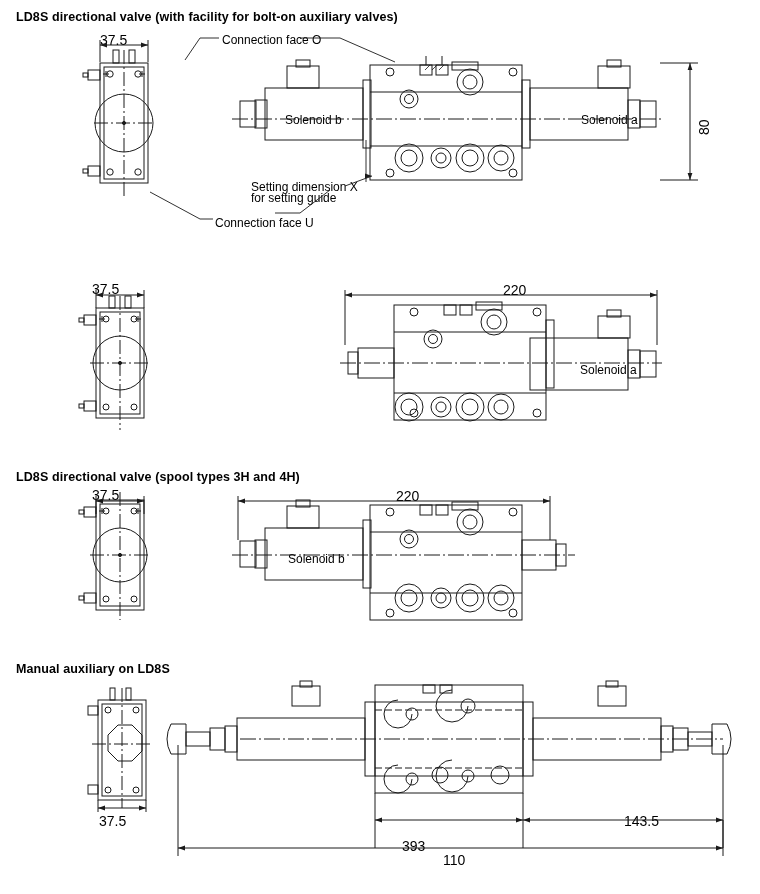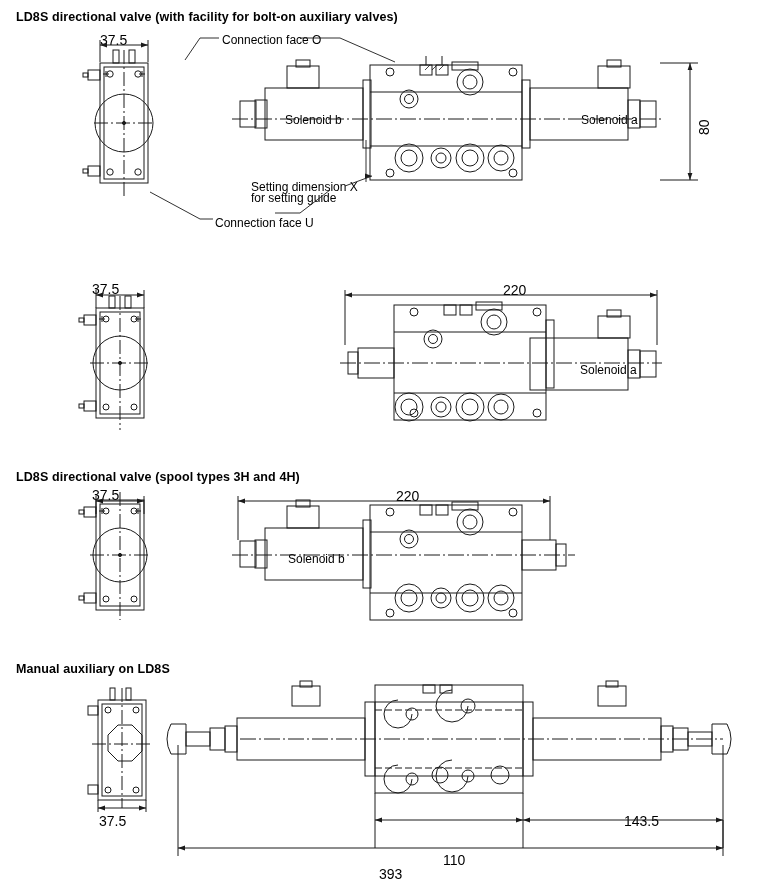--- a/index.html
+++ b/index.html
@@ -77,21 +77,21 @@
 
   <div class="section-title" style="left:16px; top:470px;">LD8S directional valve (spool types 3H and 4H)</div>
   <div class="dim" style="left:92px; top:487px;">37.5</div>
   <div class="dim" style="left:396px; top:488px;">220</div>
   <div class="label" style="left:288px; top:552px;">Solenoid b</div>
 
   <div class="section-title" style="left:16px; top:662px;">Manual auxiliary on LD8S</div>
   <div class="dim" style="left:99px; top:813px;">37.5</div>
   <div class="dim" style="left:443px; top:852px;">110</div>
   <div class="dim" style="left:586px; top:813px;margin-left:38px;">143.5</div>
-  <div class="dim" style="left:379px; top:838px;margin-top:28px;">393</div>
+  <div class="dim" style="left:402px; top:838px;">393</div>
 
   <svg class="draw" viewBox="0 0 760 894">
     <g fill="none" stroke="#1a1a1a" stroke-width="1" shape-rendering="geometricPrecision">
 
       <g>
 
         <g>
           <rect x="100" y="63" width="48" height="120"></rect>
           <rect x="104" y="67" width="40" height="112"></rect>
           <circle cx="124" cy="123" r="29"></circle>

